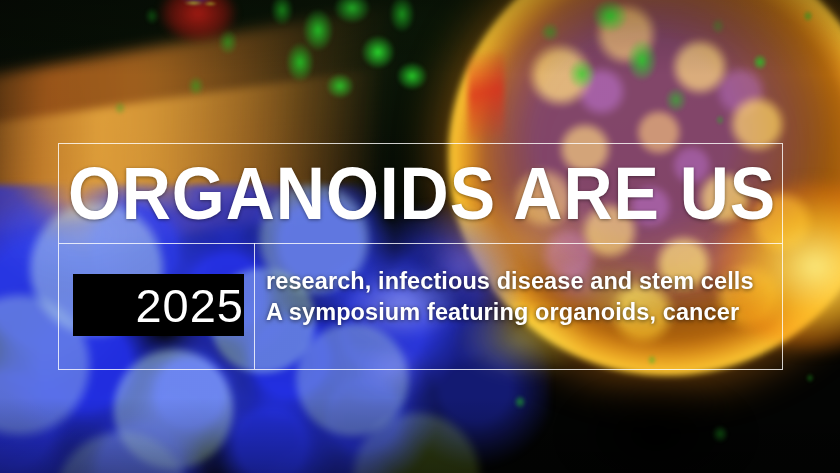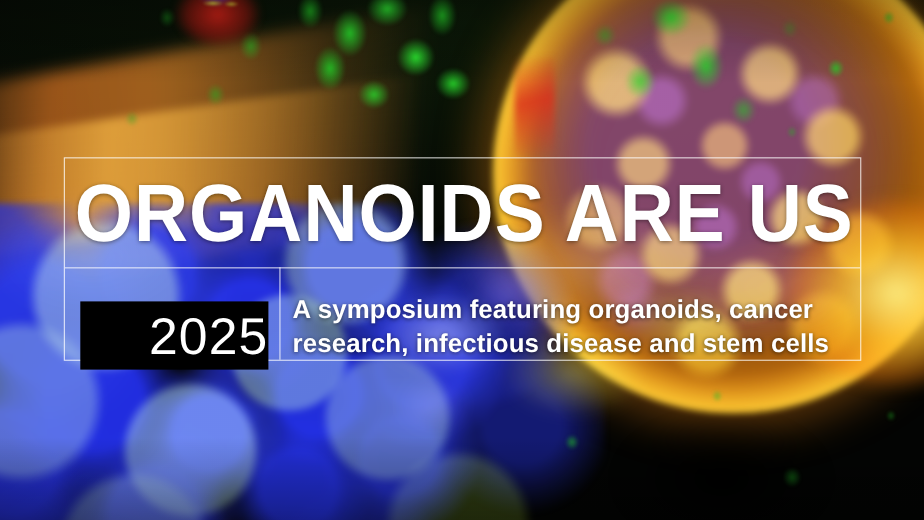--- a/index.html
+++ b/index.html
@@ -251,21 +251,21 @@
     inset:0;
     background:
       radial-gradient(140% 110% at 50% 46%, rgba(0,0,0,0) 48%, rgba(0,0,0,.45) 100%),
       linear-gradient(180deg, rgba(0,0,0,.25) 0%, rgba(0,0,0,0) 16%, rgba(0,0,0,0) 84%, rgba(0,0,0,.35) 100%);
   }
 
   
   .frame{
     position:absolute;
     left:58px;top:143px;
-    width:725px;height:185px;
+    width:725px;height:227px;
     border:1px solid rgba(255,255,255,.8);
     box-sizing:border-box;
   }
   .frame .rule-h{
     position:absolute;left:0;right:0;top:99px;
     height:1px;background:rgba(255,255,255,.8);
   }
   .frame .rule-v{
     position:absolute;left:195px;top:99px;bottom:0;
     width:1px;background:rgba(255,255,255,.8);
@@ -352,18 +352,18 @@
     <div class="rule-h"></div>
     <div class="rule-v"></div>
 
     <div class="title">ORGANOIDS ARE US</div>
 
     <div class="year-badge">
       <span class="year">2025</span>
     </div>
 
     <div class="subtitle">
+      <span class="ln">research, infectious disease and stem cells</span>
       <span class="ln">A symposium featuring organoids, cancer</span>
-      <span class="ln">research, infectious disease and stem cells</span>
     </div>
   </div>
 
 </div>
 
 </body></html>

